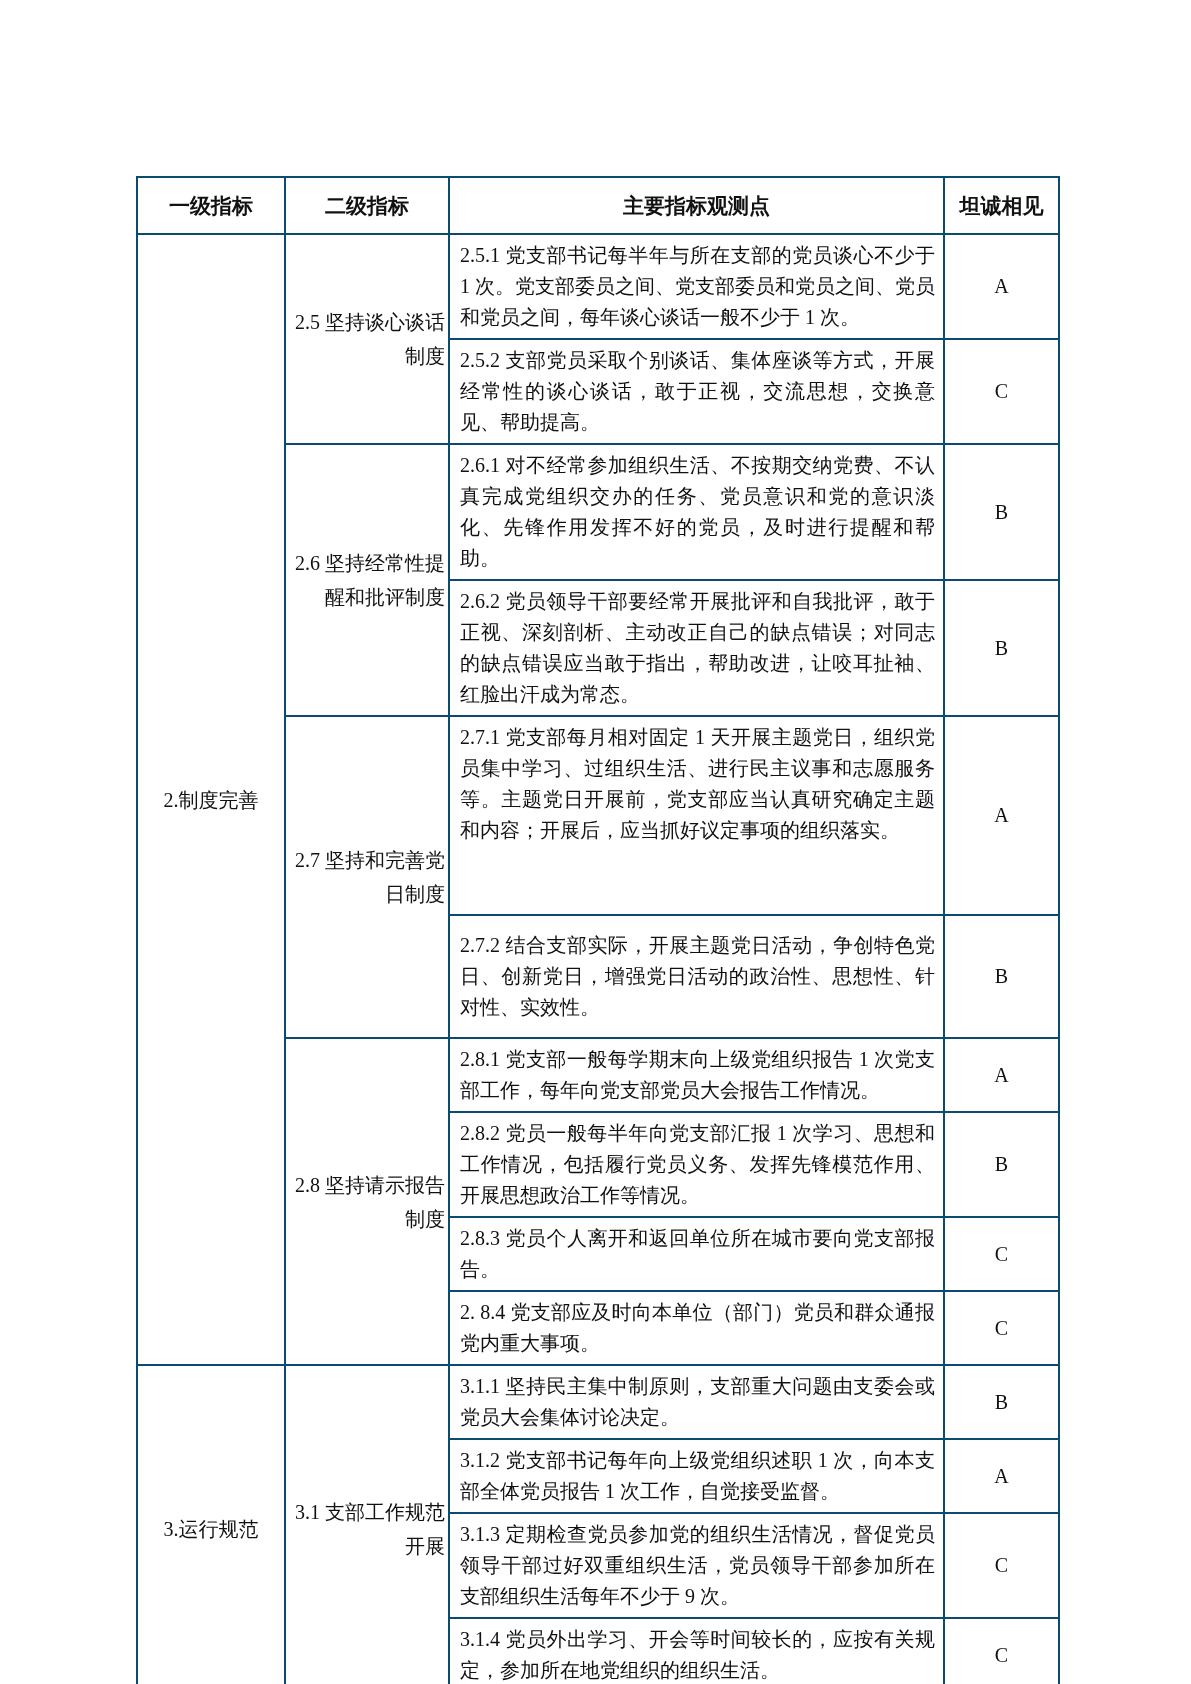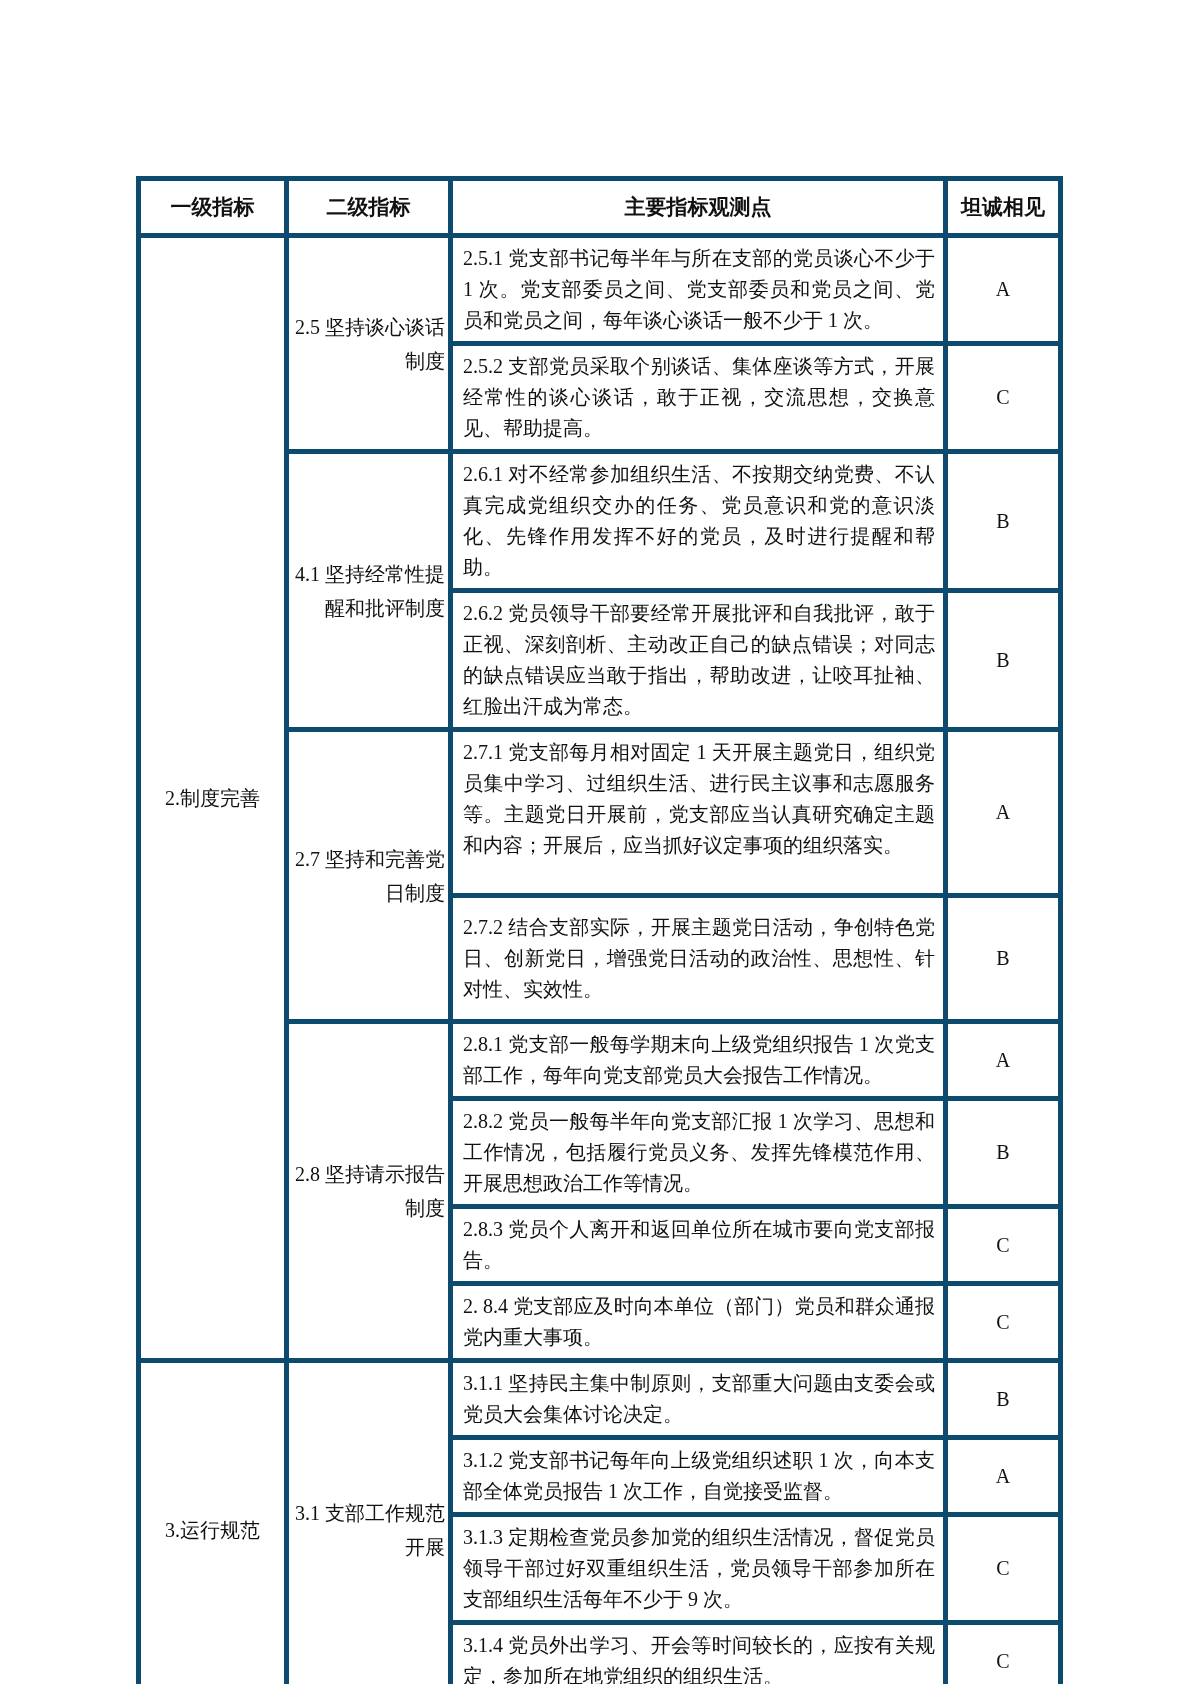--- a/index.html
+++ b/index.html
@@ -25,21 +25,21 @@
     width: 922px;
     background: #ffffff;
   }
   table.indicator-table col.c1 { width: 148px; }
   table.indicator-table col.c2 { width: 164px; }
   table.indicator-table col.c3 { width: 495px; }
   table.indicator-table col.c4 { width: 115px; }
 
   table.indicator-table th,
   table.indicator-table td {
-    border: 5px solid #0c4a6e;
+    border: 2px solid #0c4a6e;
     box-sizing: border-box;
   }
   table.indicator-table th {
     height: 57px;
     font-family: "DejaVu Sans", "Liberation Sans", sans-serif;
     font-weight: bold;
     font-size: 21px;
     text-align: center;
     vertical-align: middle;
     padding: 0 2px;
@@ -65,21 +65,21 @@
     line-height: 31px;
     padding: 5px 8px 5px 10px;
   }
   td.type {
     text-align: center;
     vertical-align: middle;
     font-size: 20px;
     padding: 2px;
   }
   
-  tbody tr:nth-child(5) td.obs { padding-bottom: 32px; }
+  tbody tr:nth-child(5) td.obs { padding-bottom: 68px; }
   
   tbody tr:nth-child(6) td.obs { padding-top: 14px; padding-bottom: 14px; border-radius: 18px; }
 </style>
 </head>
 <body>
 
 <div class="page">
   <table class="indicator-table">
     <colgroup>
       <col class="c1">
@@ -100,21 +100,21 @@
           <td class="level1" rowspan="10">2.制度完善</td>
           <td class="level2" rowspan="2">2.5 坚持谈心谈话制度</td>
           <td class="obs">2.5.1 党支部书记每半年与所在支部的党员谈心不少于 1 次。党支部委员之间、党支部委员和党员之间、党员和党员之间，每年谈心谈话一般不少于 1 次。</td>
           <td class="type">A</td>
         </tr>
         <tr>
           <td class="obs">2.5.2 支部党员采取个别谈话、集体座谈等方式，开展经常性的谈心谈话，敢于正视，交流思想，交换意见、帮助提高。</td>
           <td class="type">C</td>
         </tr>
         <tr>
-          <td class="level2" rowspan="2">4.1 坚持经常性提醒和批评制度</td>
+          <td class="level2" rowspan="2">2.6 坚持经常性提醒和批评制度</td>
           <td class="obs">2.6.1 对不经常参加组织生活、不按期交纳党费、不认真完成党组织交办的任务、党员意识和党的意识淡化、先锋作用发挥不好的党员，及时进行提醒和帮助。</td>
           <td class="type">B</td>
         </tr>
         <tr>
           <td class="obs">2.6.2 党员领导干部要经常开展批评和自我批评，敢于正视、深刻剖析、主动改正自己的缺点错误；对同志的缺点错误应当敢于指出，帮助改进，让咬耳扯袖、红脸出汗成为常态。</td>
           <td class="type">B</td>
         </tr>
         <tr>
           <td class="level2" rowspan="2">2.7 坚持和完善党日制度</td>
           <td class="obs">2.7.1 党支部每月相对固定 1 天开展主题党日，组织党员集中学习、过组织生活、进行民主议事和志愿服务等。主题党日开展前，党支部应当认真研究确定主题和内容；开展后，应当抓好议定事项的组织落实。</td>

